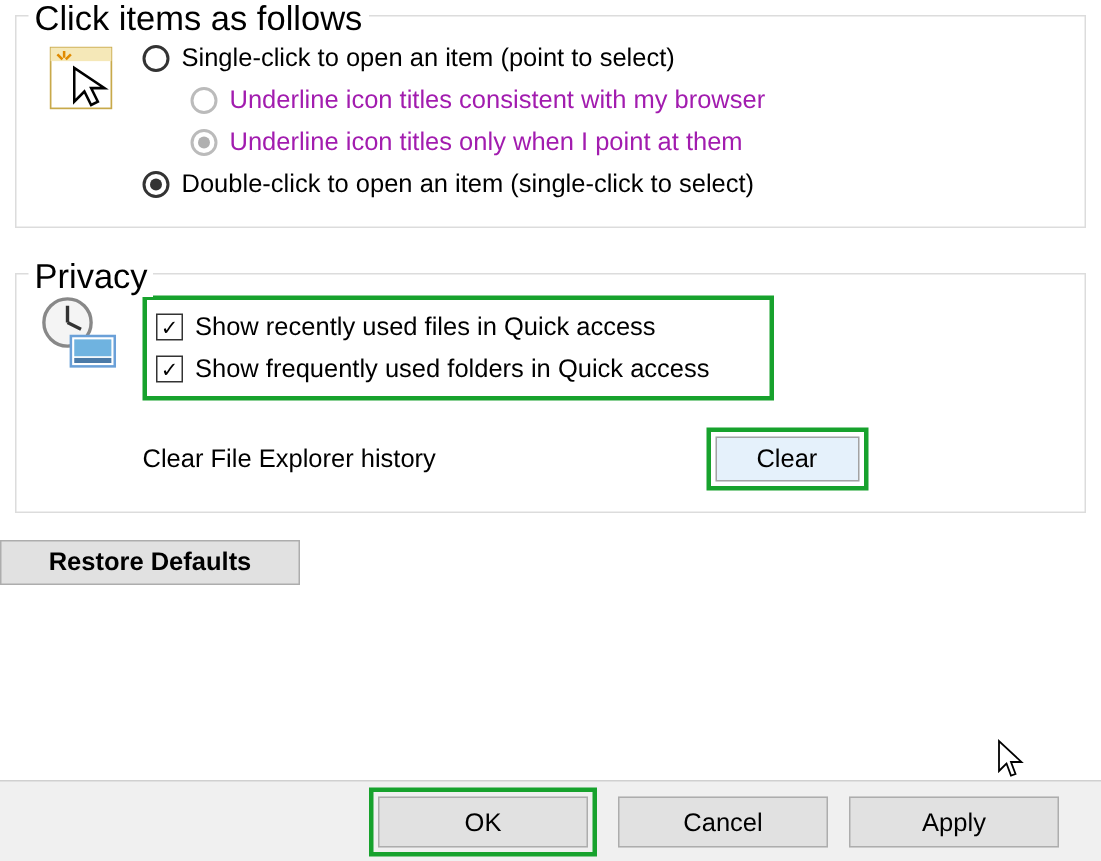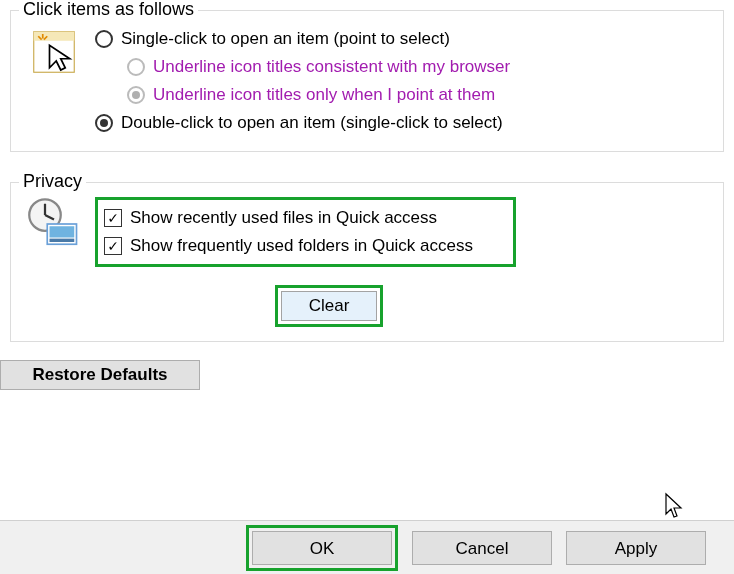--- a/index.html
+++ b/index.html
@@ -19,21 +19,21 @@
     margin: 0 10px 12px 10px;
     padding: 8px 10px 14px 10px;
     position: relative;
   }
   .legend {
     position: absolute;
     top: -12px;
     left: 8px;
     background: #fff;
     padding: 0 4px;
-    font-size: 18px;
+    font-size: 23px;
   }
   .fieldset.click-items { margin-top: 10px; }
   .click-body {
     display: flex;
     align-items: flex-start;
     gap: 14px;
     padding-top: 6px;
   }
   .click-icon {
     width: 54px; height: 54px;
@@ -232,20 +232,21 @@
           <span>Show recently used files in Quick access</span>
         </div>
         <div class="check-row">
           <span class="checkbox sel">
               <span class="mark">✓</span>
             </span>
           <span>Show frequently used folders in Quick access</span>
         </div>
       </div>
       <div class="clear-row">
+        <span class="label">Clear File Explorer history</span>
         <span class="clear-btn-wrap">
           <span class="hl-green clear-wrap">
             <div class="btn clear">Clear</div>
           </span>
         </span>
       </div>
     </div>
   </div>
 </div>
 

